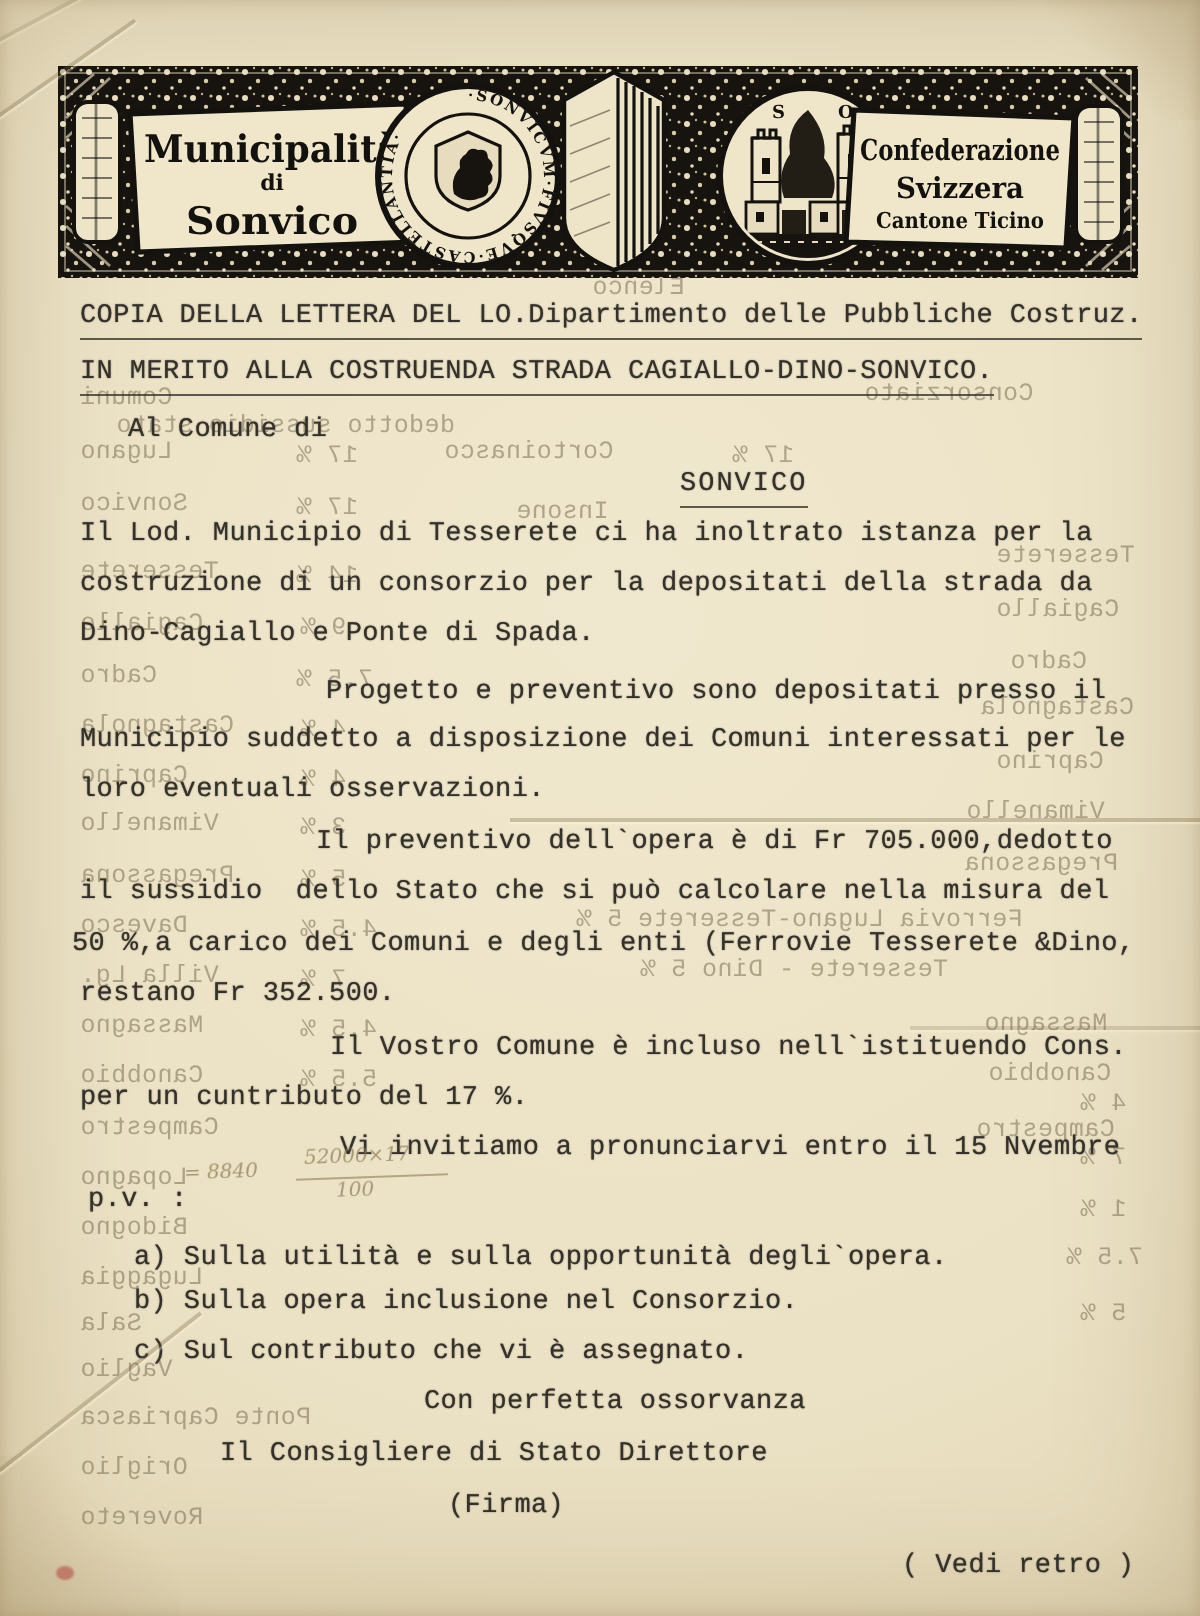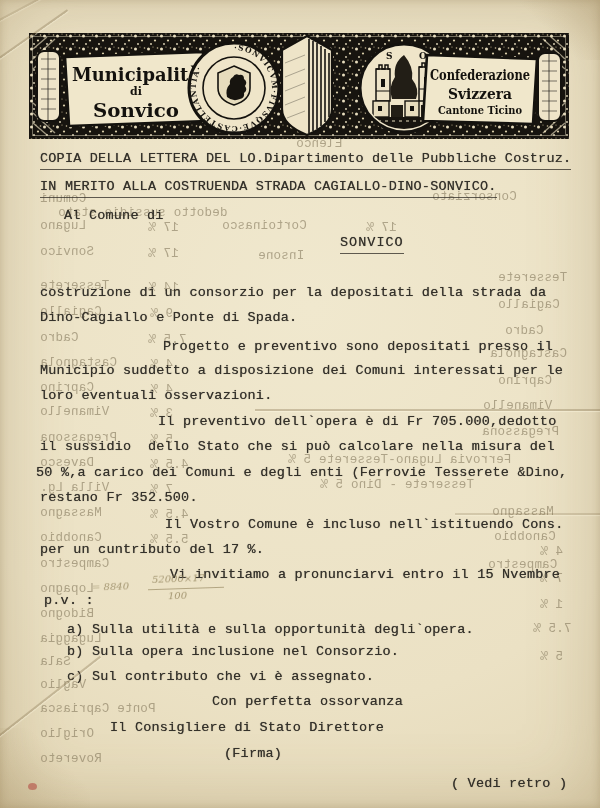--- a/index.html
+++ b/index.html
@@ -219,20 +219,21 @@
       <rect x="509" y="20" width="23" height="68" rx="7" fill="#eee4c8" stroke="#14120e" stroke-width="2"></rect>
       <path d="M513,28 h15 M513,38 h15 M513,48 h15 M513,58 h15 M513,68 h15 M513,78 h15" stroke="#14120e" stroke-width="1" opacity=".55"></path>
       <path d="M520,20 v68" stroke="#14120e" stroke-width="1.4" opacity=".5"></path>
     </g>
   </svg>
 
   <div class="tl u" style="left:40px;top:150px">COPIA DELLA LETTERA DEL LO.Dipartimento delle Pubbliche Costruz.</div>
   <div class="tl u" style="left:40px;top:178px">IN MERITO ALLA COSTRUENDA STRADA CAGIALLO-DINO-SONVICO.</div>
   <div class="tl" style="left:64px;top:207px">Al Comune di</div>
   <div class="tl u" style="left:340px;top:234px;letter-spacing:1px">SONVICO</div>
+  <div class="tl" style="left:40px;top:259px">Il Lod. Municipio di Tesserete ci ha inoltrato istanza per la</div>
   <div class="tl" style="left:40px;top:284px">costruzione di un consorzio per la depositati della strada da</div>
   <div class="tl" style="left:40px;top:309px">Dino-Cagiallo e Ponte di Spada.</div>
   <div class="tl" style="left:163px;top:338px">Progetto e preventivo sono depositati presso il</div>
   <div class="tl" style="left:40px;top:362px">Municipio suddetto a disposizione dei Comuni interessati per le</div>
   <div class="tl" style="left:40px;top:387px">loro eventuali osservazioni.</div>
   <div class="tl" style="left:158px;top:413px">Il preventivo dell`opera è di Fr 705.000,dedotto</div>
   <div class="tl" style="left:40px;top:438px">il sussidio  dello Stato che si può calcolare nella misura del</div>
   <div class="tl" style="left:36px;top:464px">50 %,a carico dei Comuni e degli enti (Ferrovie Tesserete &amp;Dino,</div>
   <div class="tl" style="left:40px;top:489px">restano Fr 352.500.</div>
   <div class="tl" style="left:165px;top:516px">Il Vostro Comune è incluso nell`istituendo Cons.</div>

